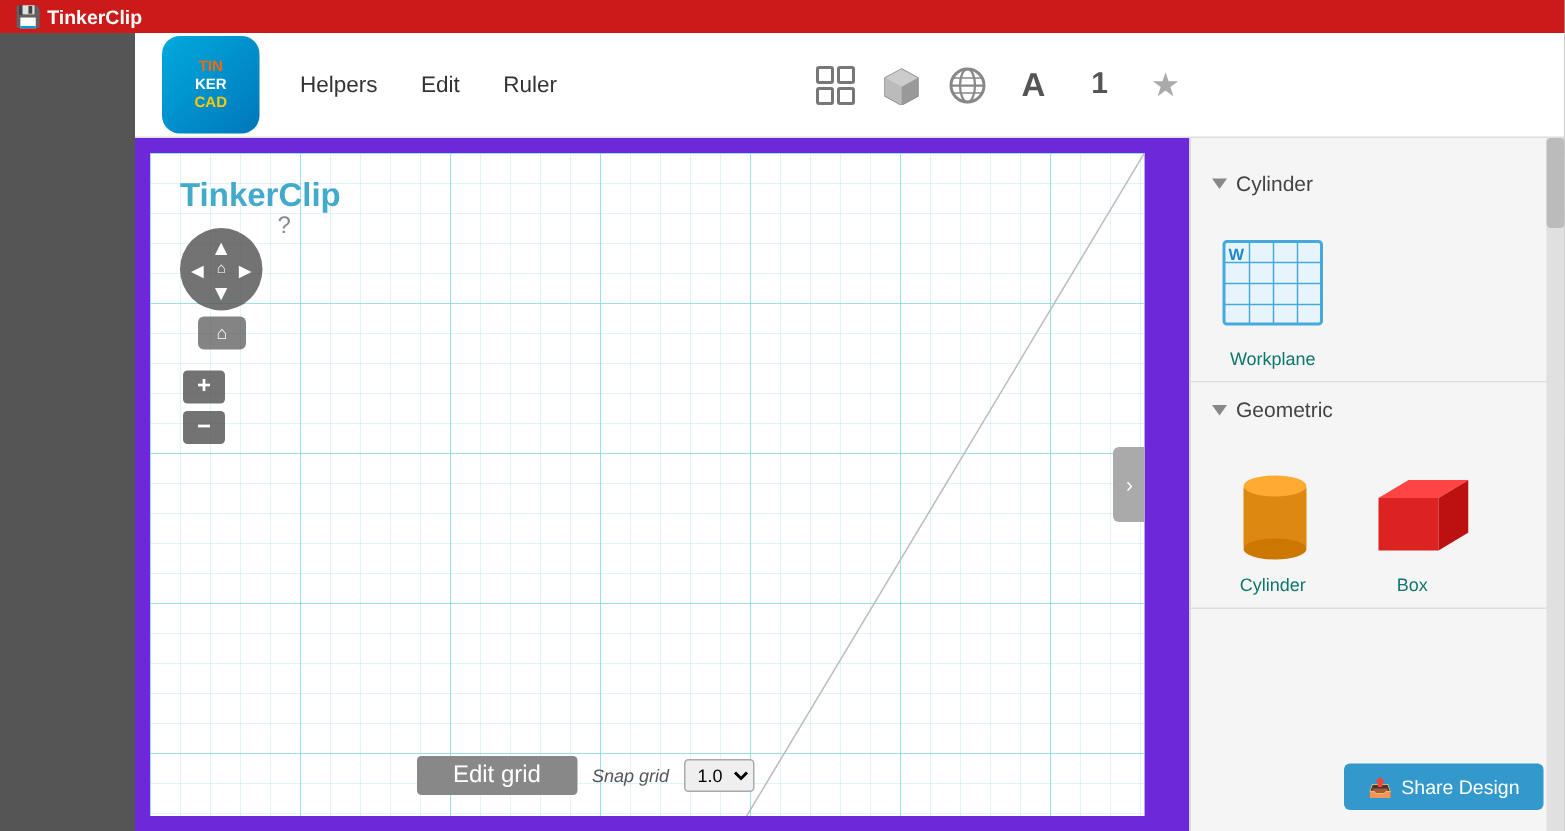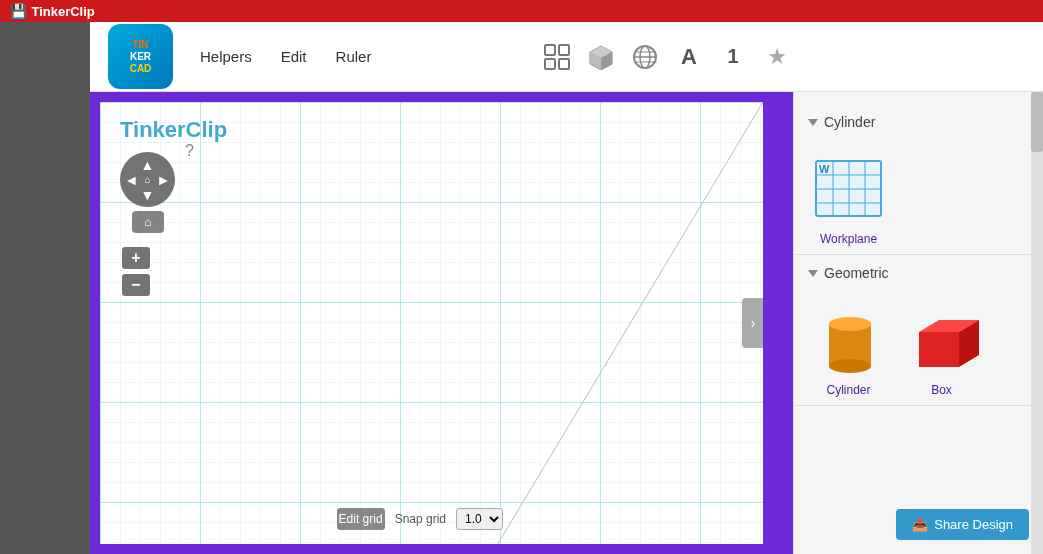--- a/index.html
+++ b/index.html
@@ -173,21 +173,21 @@
     }
     .shape-thumb {
       width: 80px;
       height: 80px;
       display: flex;
       align-items: center;
       justify-content: center;
     }
     .shape-label {
       font-size: 12px;
-      color: #4c1d95;
+      color: #0f766e;
       text-align: center;
       margin-top: 4px;
     }
 
     
     .canvas-area {
       position: absolute;
       top: 70px;
       left: 0;
       right: 250px;
@@ -315,29 +315,30 @@
       bottom: 14px;
       right: 260px;
       display: flex;
       align-items: center;
       gap: 10px;
     }
     .edit-grid-btn {
       background: #888;
       color: white;
       border: none;
-      padding: 4px 2px;
+      padding: 4px 24px;
       border-radius: 3px;
-      font-size: 12px;
+      font-size: 16px;
       cursor: pointer;
       margin-left: 12px;
     }
     .snap-label {
       font-size: 12px;
       color: #555;
+      font-style: italic;
     }
     .snap-select {
       padding: 2px 4px;
       font-size: 12px;
       border: 1px solid #aaa;
       border-radius: 3px;
     }
 
     
     .share-btn {

